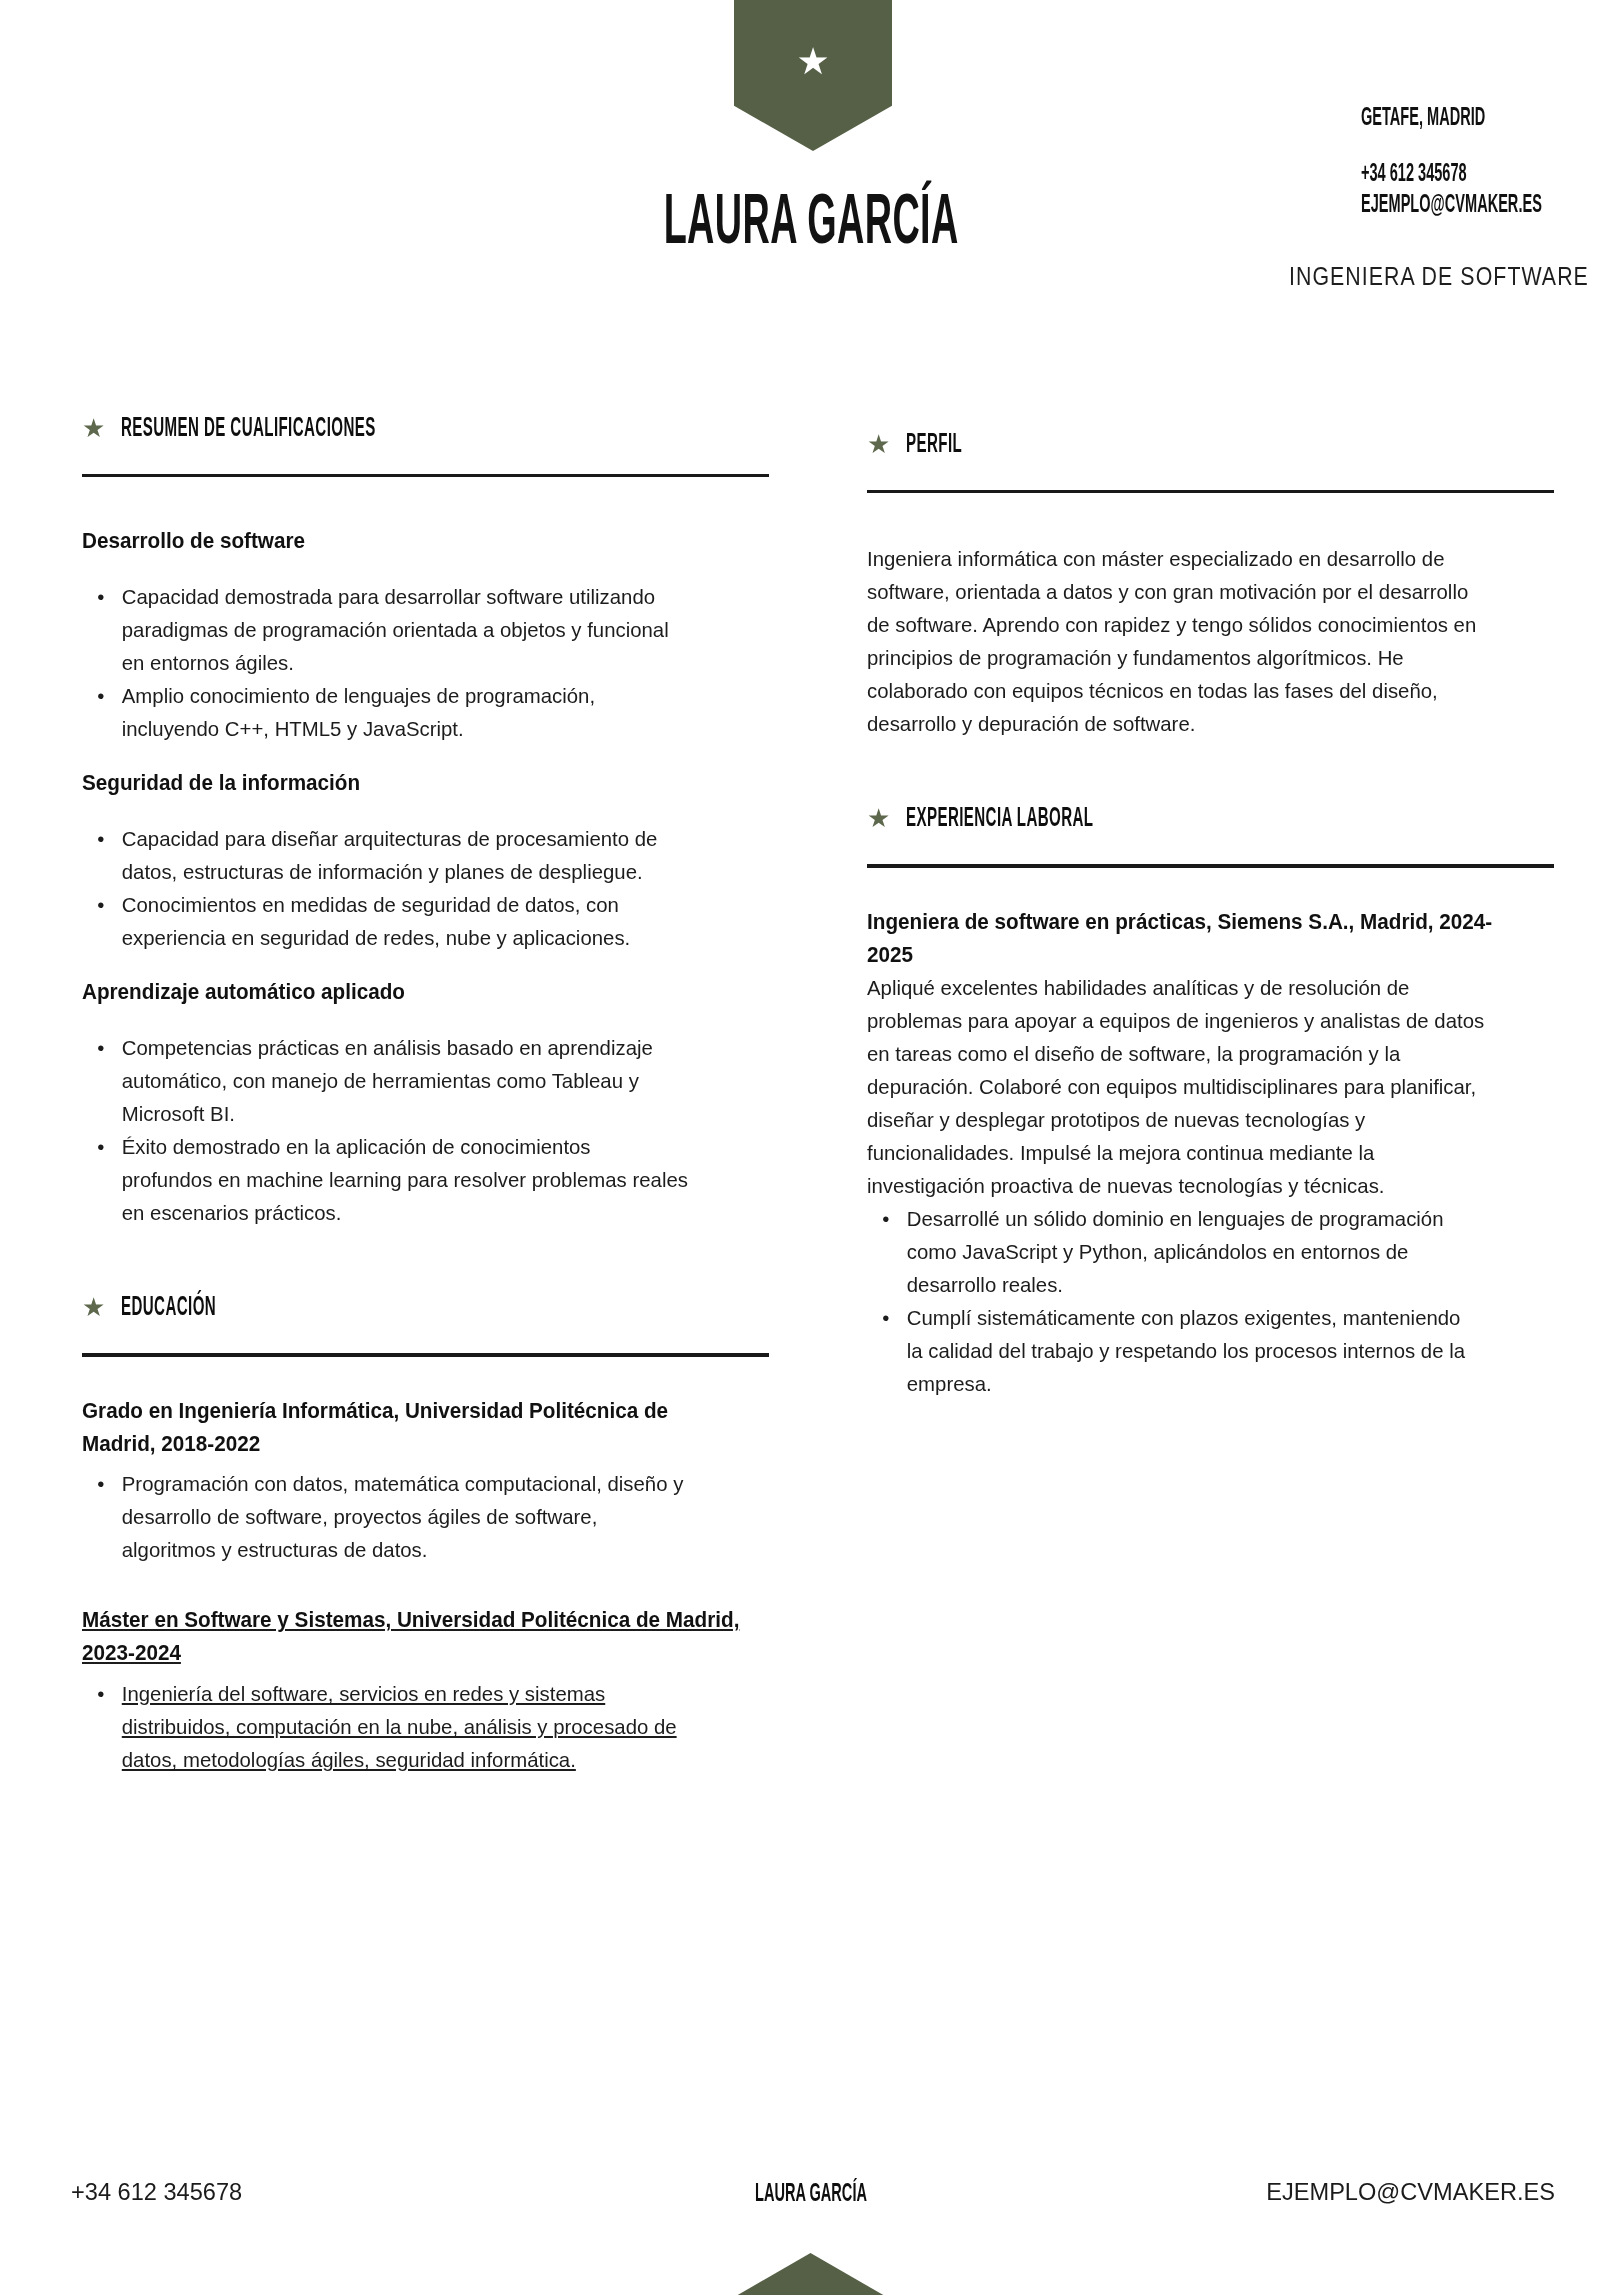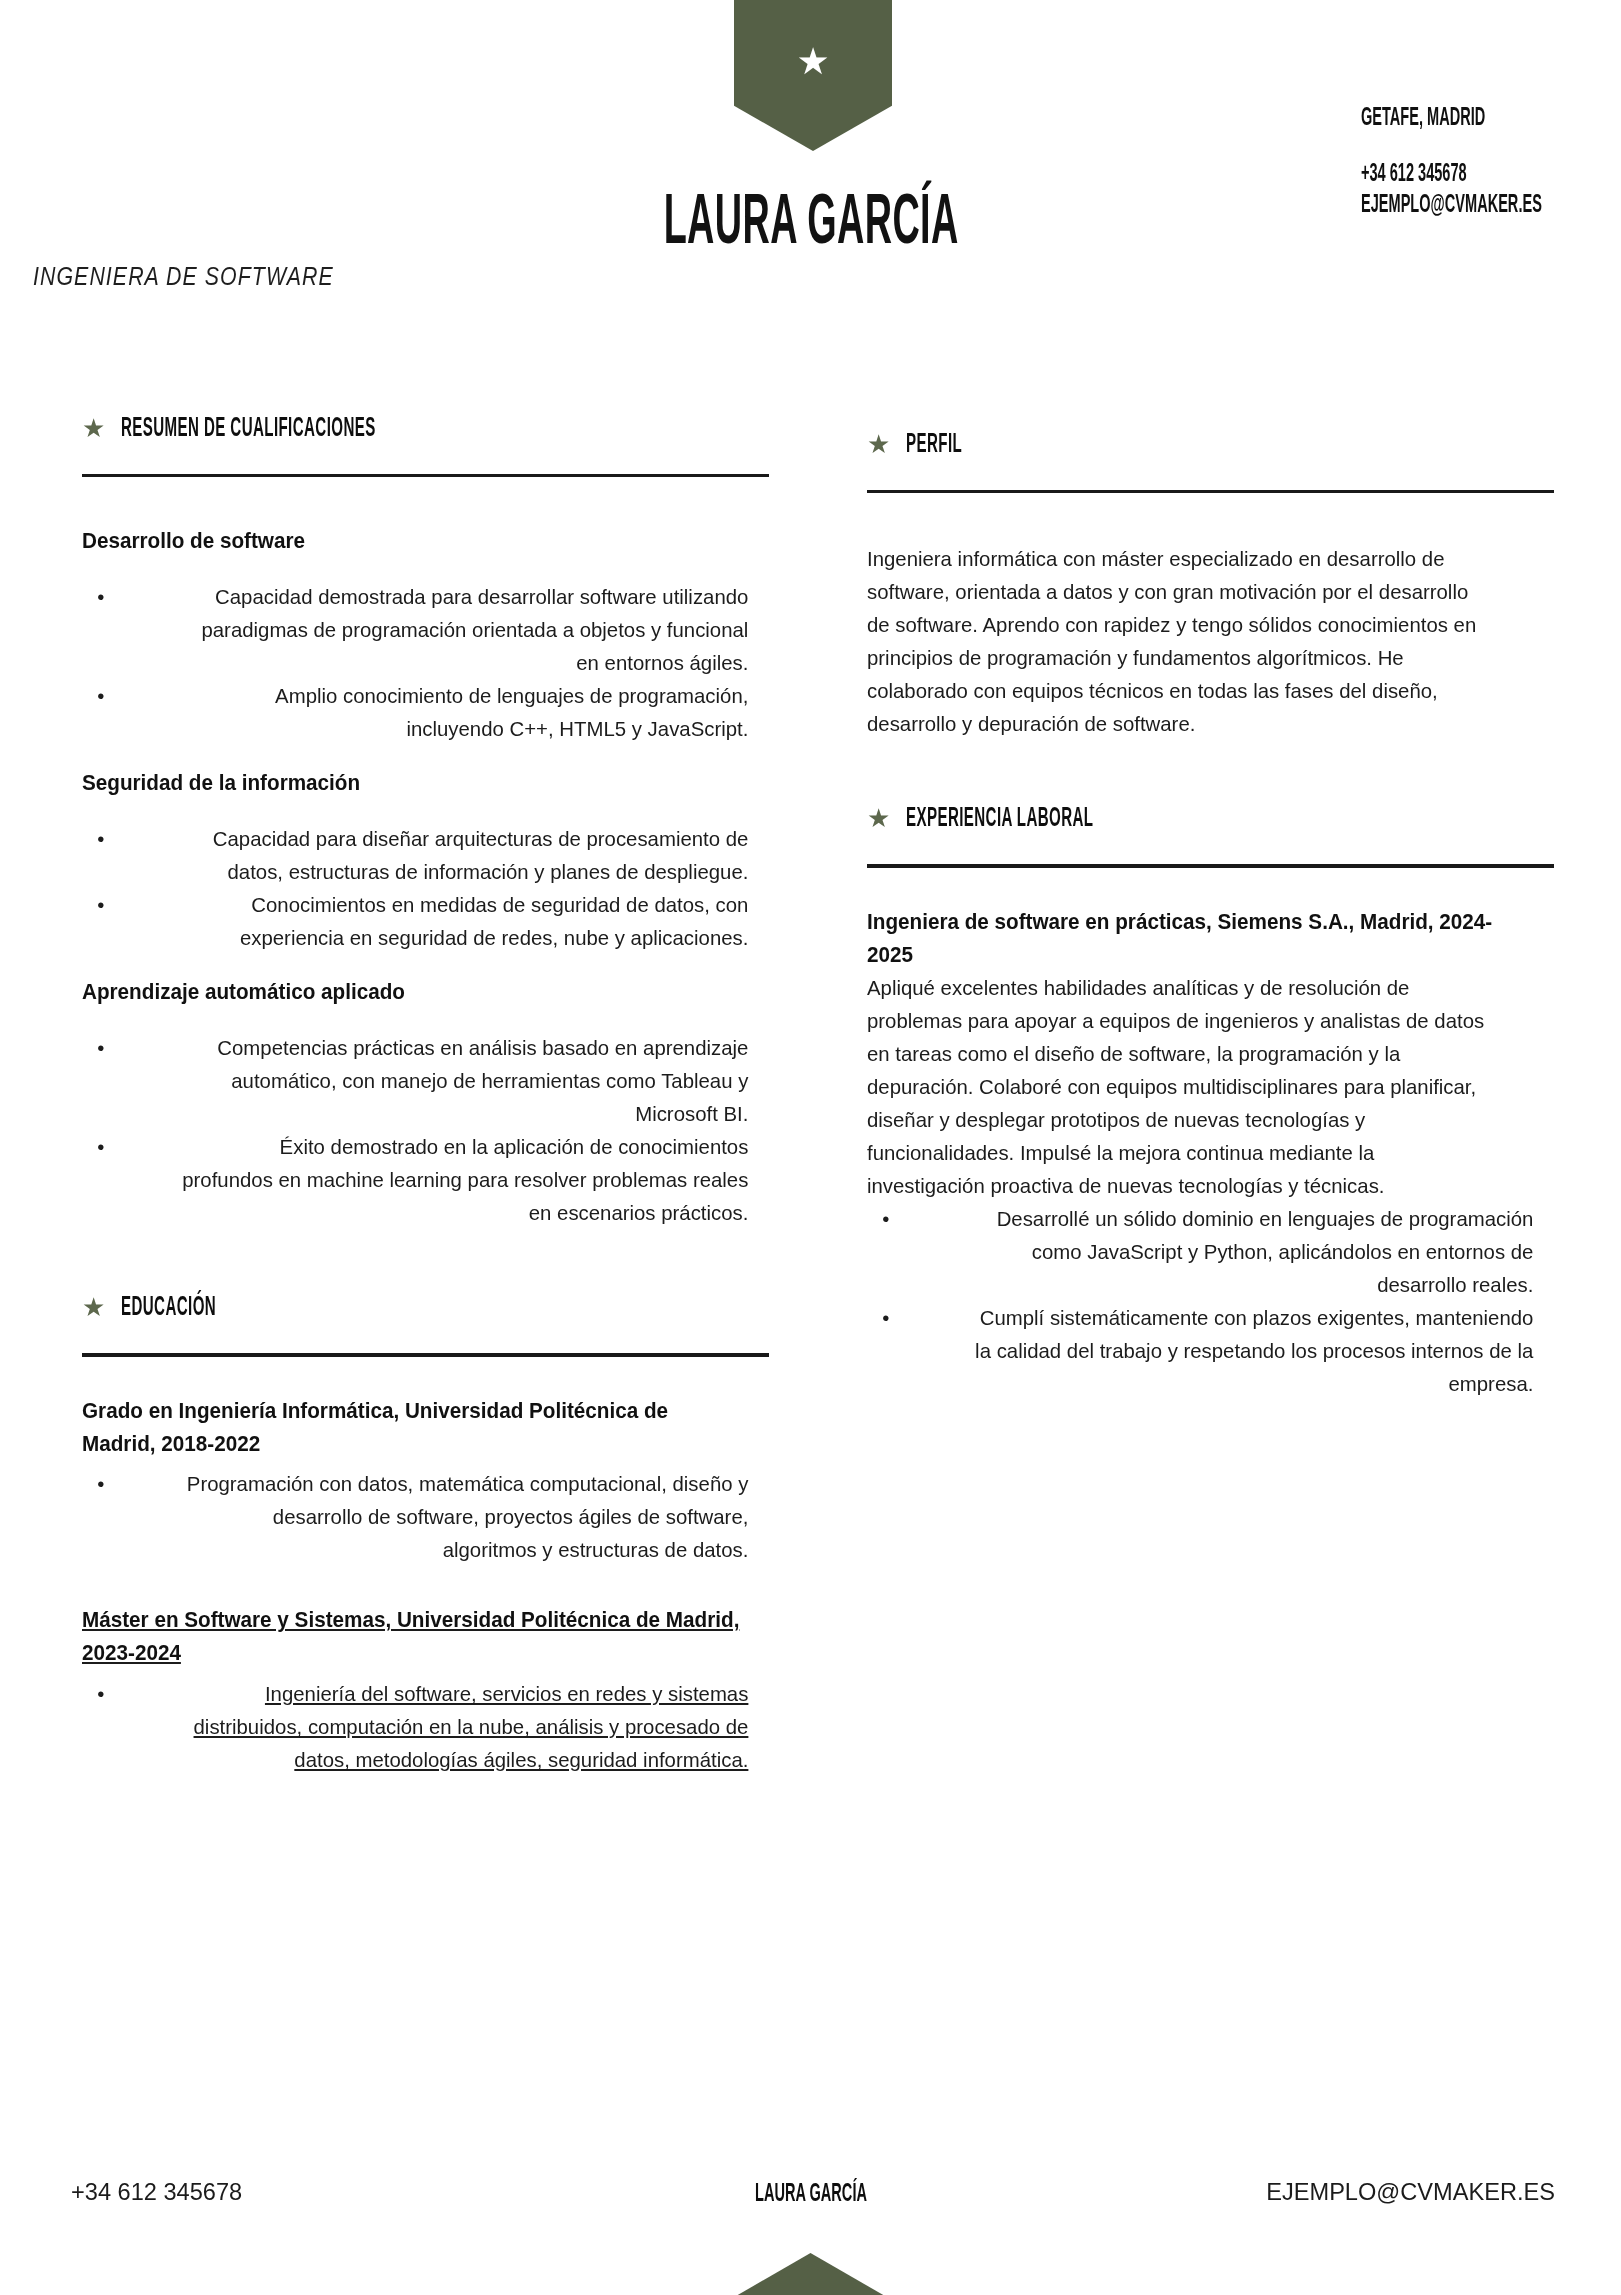--- a/index.html
+++ b/index.html
@@ -15,21 +15,21 @@
     display:flex;justify-content:center;
   }
   .badge .star{color:#ffffff;font-size:37px;line-height:1;margin-top:43px;}
   
   .name-wrap{position:absolute;left:0;right:0;top:183px;text-align:center;}
   .name{
     display:inline-block;font-size:70px;font-weight:700;line-height:1.05;
     color:#121212;white-space:nowrap;letter-spacing:0.7px;
     transform:scaleX(0.54);
   }
-  .subtitle-wrap{position:absolute;left:0;right:0;top:261px;text-align:left;font-style:italic;}
+  .subtitle-wrap{position:absolute;left:0;right:0;top:261px;text-align:right;}
   .subtitle{
     display:inline-block;font-size:26px;font-weight:400;color:#1e1e1e;
     letter-spacing:1.3px;white-space:nowrap;transform:scaleX(0.82);
   }
   
   .contact{position:absolute;left:1361px;top:101px;font-weight:700;font-size:26px;line-height:31px;color:#101010;}
   .contact .cline{transform:scaleX(0.56);transform-origin:0 50%;white-space:nowrap;}
   .contact .cline.location{margin-bottom:25px;}
   
   .col{position:absolute;width:687px;}
@@ -47,21 +47,21 @@
   .sec-body.tight{margin-top:37px;}
   
   .btext{font-size:21px;line-height:33px;white-space:pre;color:#1c1c1c;transform:scaleX(0.97);transform-origin:0 0;}
   p.btext{margin:0;}
   
   .group + .group{margin-top:23px;}
   .group h3{
     margin:0 0 25px 0;font-size:22px;line-height:29px;font-weight:700;color:#111;
     white-space:pre;transform:scaleX(0.94);transform-origin:0 0;
   }
-  ul.bullets{list-style:none;margin:0;padding:0;text-align:right;}
+  ul.bullets{list-style:none;margin:0;padding:0;}
   ul.bullets li{
     position:relative;padding-left:41px;font-size:21px;line-height:33px;
     white-space:pre;transform:scaleX(0.97);transform-origin:0 0;color:#1c1c1c;
   }
   ul.bullets li::before{content:"\2022";position:absolute;left:15.7px;top:0;}
   
   .entry + .entry{margin-top:37px;text-decoration:underline;}
   .entry h3{
     margin:0 0 7.9px 0;font-size:22px;line-height:33px;font-weight:700;color:#111;
     white-space:pre;transform:scaleX(0.94);transform-origin:0 0;

